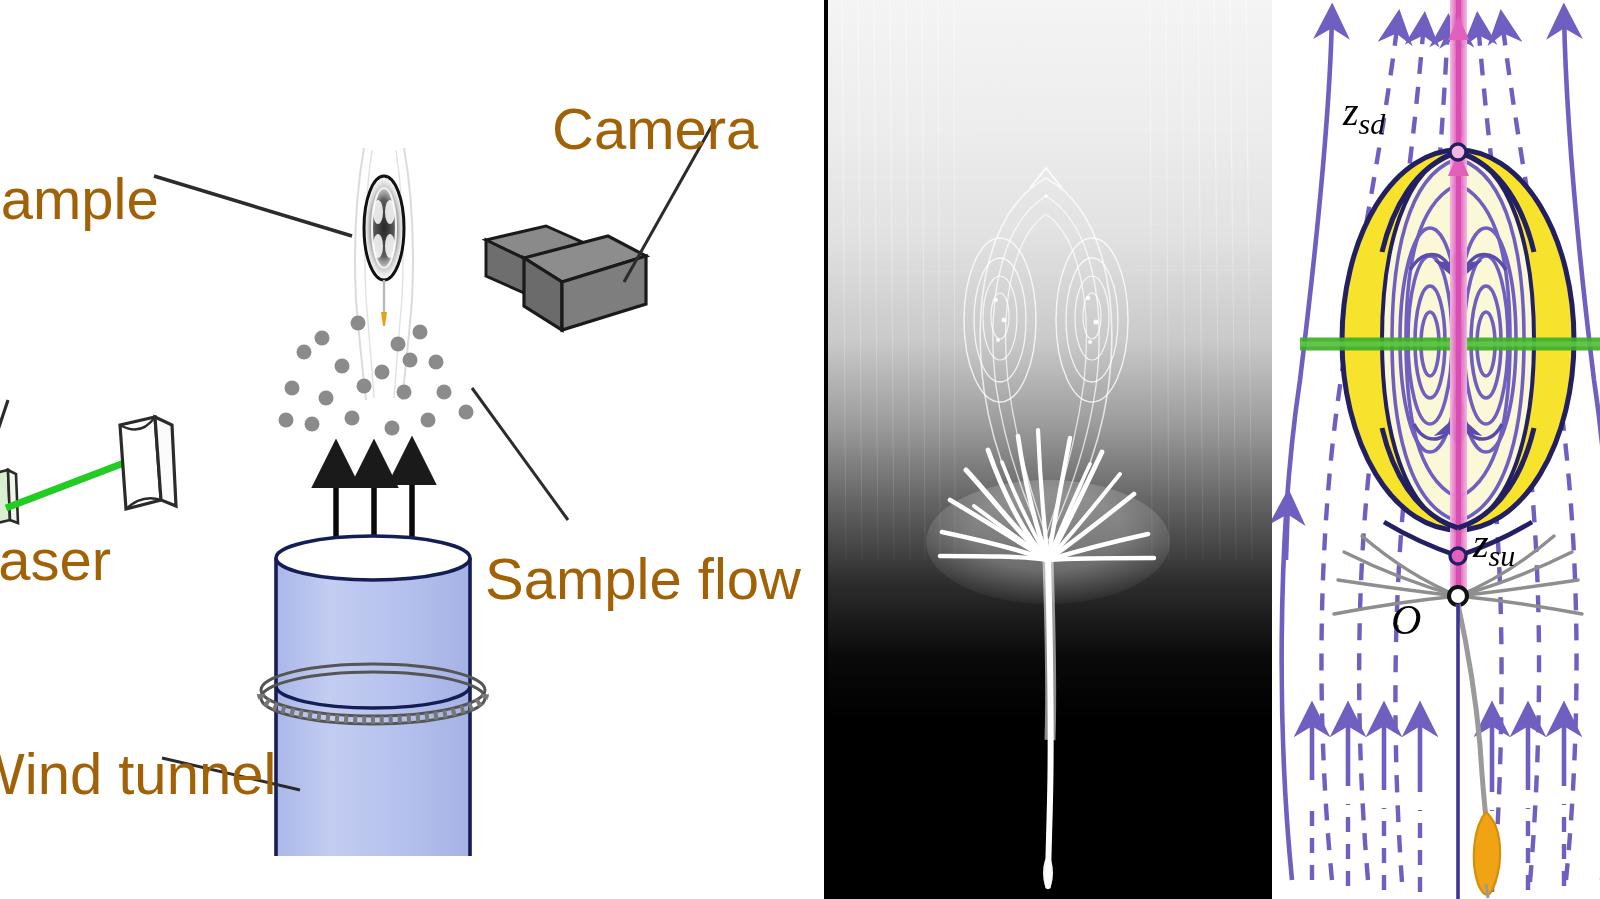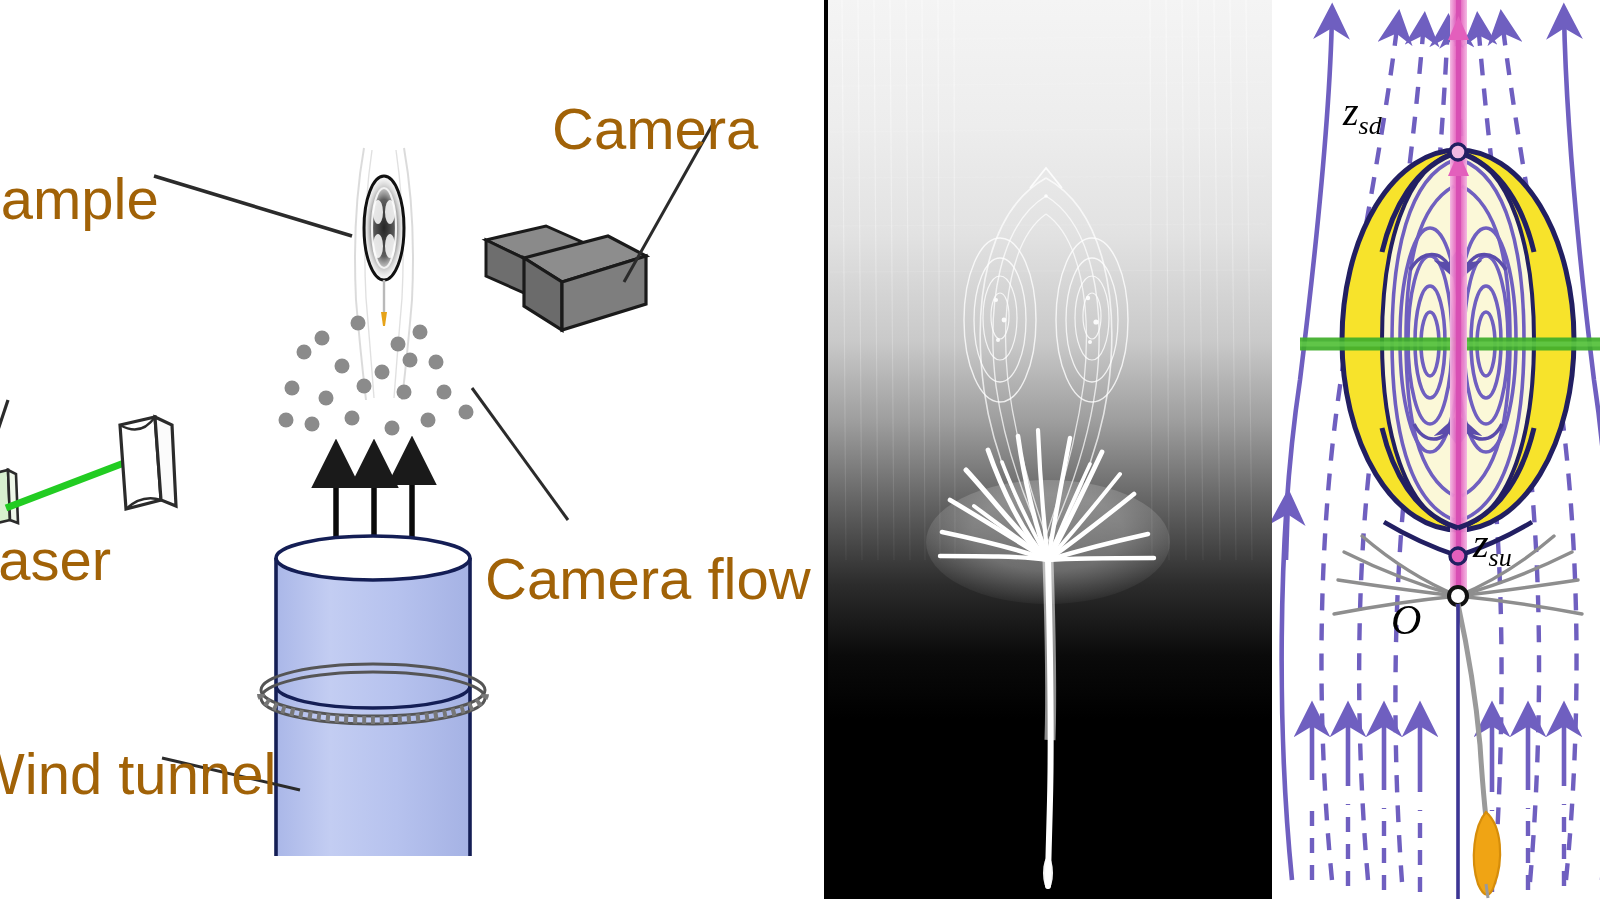--- a/index.html
+++ b/index.html
@@ -22,21 +22,21 @@
           background:#000;overflow:hidden;}
   #panelB .bgfade{position:absolute;inset:0;
       background:linear-gradient(to bottom,#f4f4f4 0%,#ededed 14%,#e2e2e2 26%,
         #c9c9c9 38%,#9d9d9d 47%,#636363 56%,#2c2c2c 65%,#0a0a0a 73%,#000 80%);}
   #panelB .frameline{position:absolute;left:0;top:0;bottom:0;width:4px;background:#000;}
 
   
   #panelC{position:absolute;left:1272px;top:0;width:328px;height:899px;background:#fff;}
   .zlbl{position:absolute;color:#000;font-size:40px;font-style:italic;
         font-family:"Liberation Serif",serif;white-space:nowrap;}
-  .zlbl sub{font-size:26px;font-style:italic;}
+  .zlbl sub{font-size:30px;font-style:italic;}
   #z-sd{left:1343px;top:88px;}
   #z-su{left:1473px;top:520px;}
   #o-lbl{left:1391px;top:596px;font-size:42px;}
 </style>
 </head>
 <body>
 
 <div id="fig">
 
   <div id="panelA">
@@ -144,21 +144,21 @@
         <path d="M261,694 A112,26 0 0 0 485,694" fill="none" stroke="#777" stroke-width="8" stroke-dasharray="4 5"></path>
       </g>
       <line x1="162" y1="758" x2="300" y2="790" stroke="#2b2b2b" stroke-width="3"></line>
       <line x1="472" y1="388" x2="568" y2="520" stroke="#2b2b2b" stroke-width="3"></line>
     </svg>
 
     <div class="lbl" id="lbl-sample">Sample</div>
     <div class="lbl" id="lbl-laser">Laser</div>
     <div class="lbl" id="lbl-wind" style="width:300px;">Wind tunnel</div>
     <div class="lbl" id="lbl-camera">Camera</div>
-    <div class="lbl" id="lbl-seeded" style="width:260px;">Camera flow</div>
+    <div class="lbl" id="lbl-seeded" style="width:260px;">Sample flow</div>
   </div>
 
   <div id="panelB">
     <div class="bgfade"></div>
     <svg width="448" height="899" viewBox="0 0 448 899" style="position:absolute;inset:0">
       <defs>
         <linearGradient id="strk" x1="0" y1="0" x2="0" y2="1">
           <stop offset="0" stop-color="#ffffff" stop-opacity="0.85"></stop>
           <stop offset="0.45" stop-color="#ffffff" stop-opacity="0.55"></stop>
           <stop offset="0.70" stop-color="#ffffff" stop-opacity="0.30"></stop>

